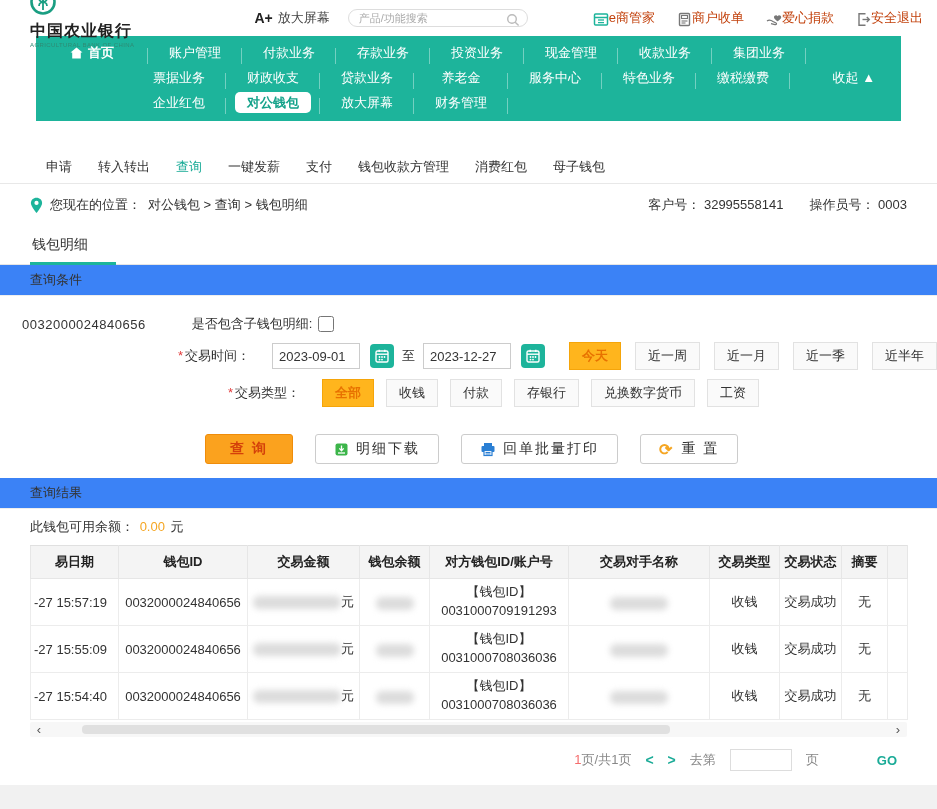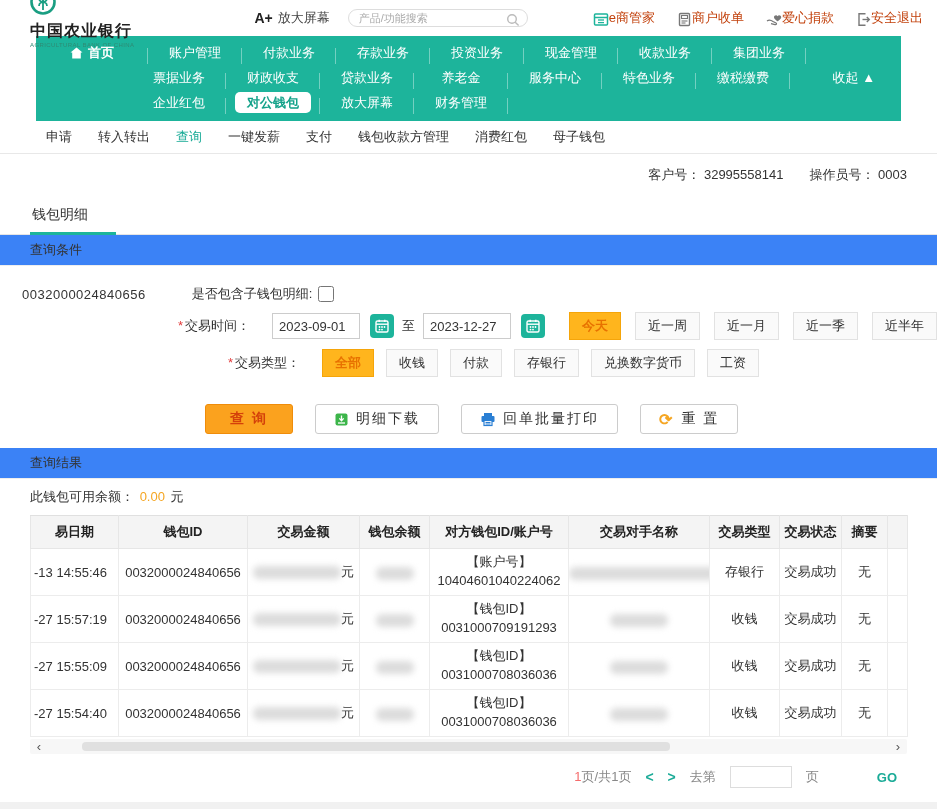--- a/index.html
+++ b/index.html
@@ -31,21 +31,21 @@
   .nav-spacer { width:96px; }
   .nav-cell { width:94px; text-align:center; color:#fff; position:relative; cursor:pointer; white-space:nowrap; }
   .nav-cell.sep::after, .nav-home::after { content:""; position:absolute; right:0; top:4px; height:16px;
     width:1px; background:rgba(255,255,255,.38); }
   .nav-cell.active span { background:#fff; color:#14a28a; font-weight:bold; padding:3px 12px; border-radius:5px; }
   .nav-flex { flex:1; }
   .nav-collapse { color:#fff; margin-right:26px; cursor:pointer; white-space:nowrap; }
 
   
   .subnav { height:33px; display:flex; align-items:center; gap:26px; padding-left:46px;
-    border-bottom:1px solid #e8e8e8; }
+    border-bottom:1px solid #e8e8e8;margin-top:30px; }
   .subnav .sn { cursor:pointer; color:#333; white-space:nowrap; }
   .subnav .sn.active { color:#1aab97; }
 
   
   .crumb-row { height:42px; display:flex; align-items:center; padding:0 30px; }
   .crumb-left { display:flex; align-items:center; gap:7px; }
   .crumb-right { margin-left:auto; display:flex; gap:26px; color:#333; }
 
   
   .tab-row { padding:4px 0 0 30px; border-bottom:1px solid #e5e5e5; }
@@ -220,20 +220,28 @@
   <span class="sn">转入转出</span>
   <span class="sn active">查询</span>
   <span class="sn">一键发薪</span>
   <span class="sn">支付</span>
   <span class="sn">钱包收款方管理</span>
   <span class="sn">消费红包</span>
   <span class="sn">母子钱包</span>
 </div>
 
 <div class="crumb-row">
+  <div class="crumb-left">
+    <svg width="13" height="17" viewBox="0 0 13 17">
+      <path d="M6.5 0.8 C3.2 0.8 0.9 3.2 0.9 6.1 C0.9 9.8 6.5 16 6.5 16 C6.5 16 12.1 9.8 12.1 6.1 C12.1 3.2 9.8 0.8 6.5 0.8 Z" fill="#1db49b"></path>
+      <circle cx="6.5" cy="5.9" r="2.1" fill="#fff"></circle>
+    </svg>
+    <span>您现在的位置：</span>
+    <span>对公钱包 &gt; 查询 &gt; 钱包明细</span>
+  </div>
   <div class="crumb-right">
     <span>
       <span>客户号：</span>
       <span>32995558141</span>
     </span>
     <span>
       <span>操作员号：</span>
       <span>0003</span>
     </span>
   </div>
@@ -369,32 +377,20 @@
       <th>钱包余额</th>
       <th>对方钱包ID/账户号</th>
       <th>交易对手名称</th>
       <th>交易类型</th>
       <th>交易状态</th>
       <th>摘要</th>
       <th></th>
     </tr>
   </thead>
   <tbody>
-    <tr>
-      <td class="left">-13 14:55:46</td>
-      <td>0032000024840656</td>
-      <td><span class="blur b90"></span><span>元</span></td>
-      <td><span class="blur b40"></span></td>
-      <td class="two-line"><span>【账户号】</span><br><span>10404601040224062</span></td>
-      <td><span class="blur b150"></span></td>
-      <td>存银行</td>
-      <td>交易成功</td>
-      <td>无</td>
-      <td></td>
-    </tr>
     <tr>
       <td class="left">-27 15:57:19</td>
       <td>0032000024840656</td>
       <td><span class="blur b90"></span><span>元</span></td>
       <td><span class="blur b40"></span></td>
       <td class="two-line"><span>【钱包ID】</span><br><span>0031000709191293</span></td>
       <td><span class="blur b60"></span></td>
       <td>收钱</td>
       <td>交易成功</td>
       <td>无</td>

